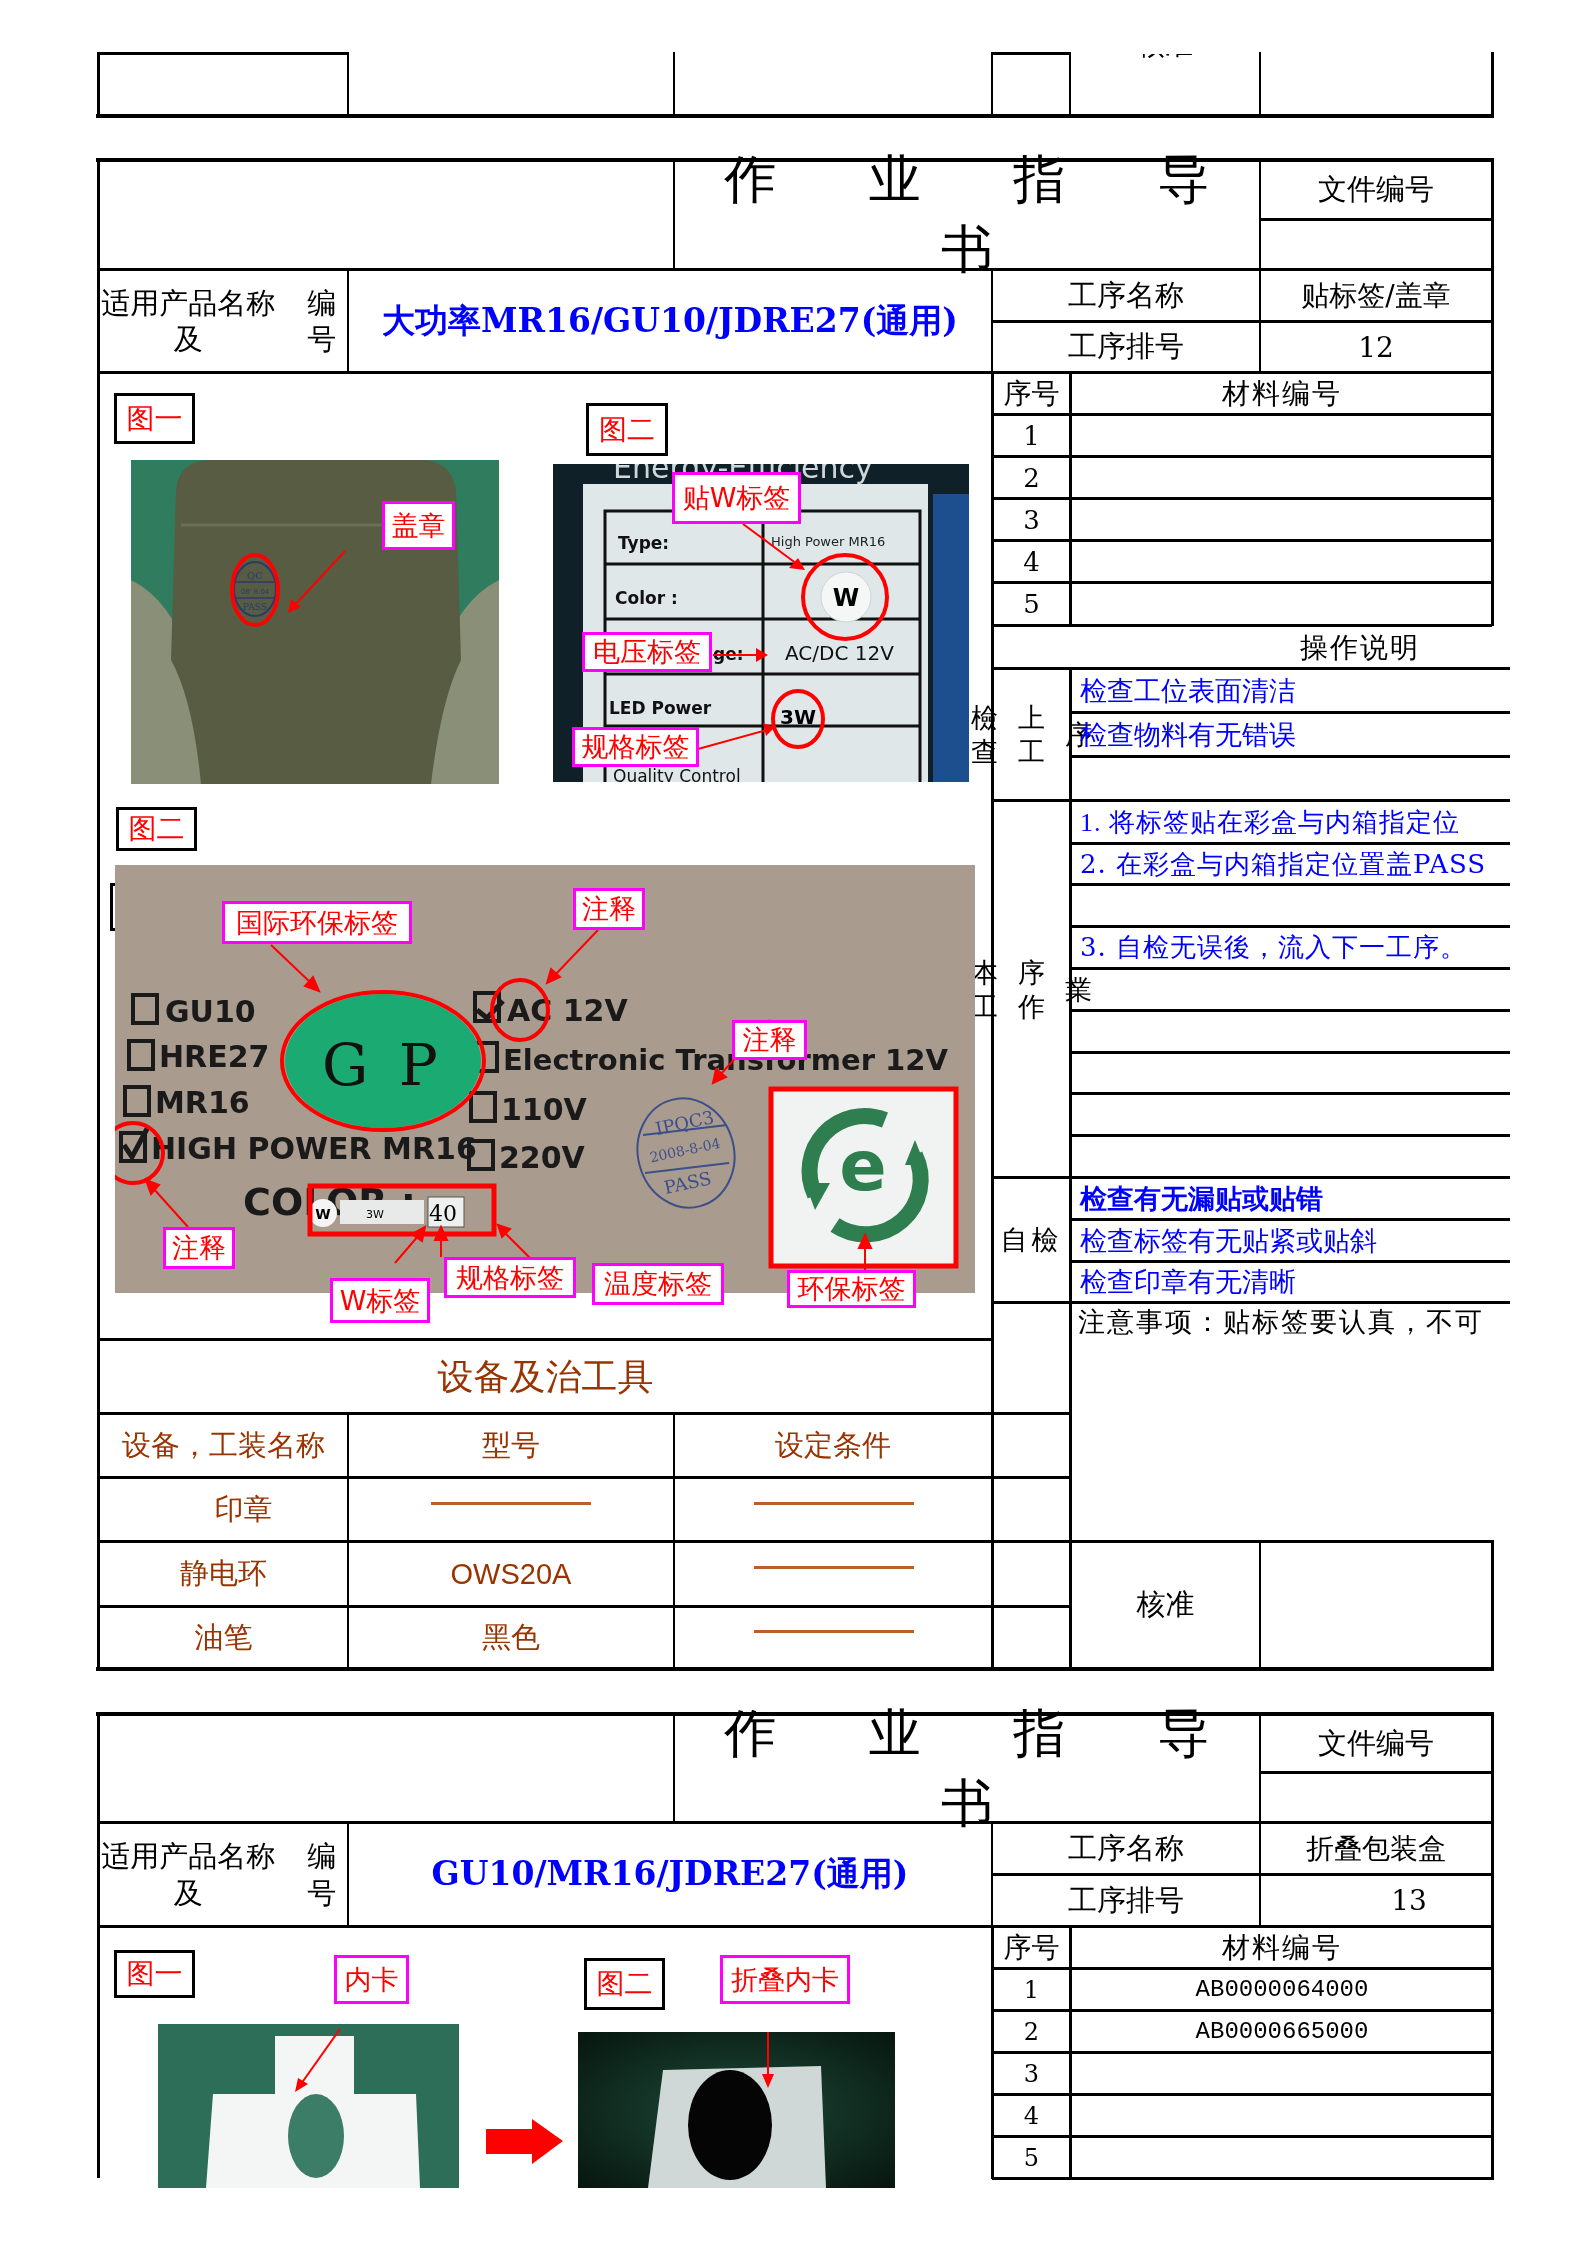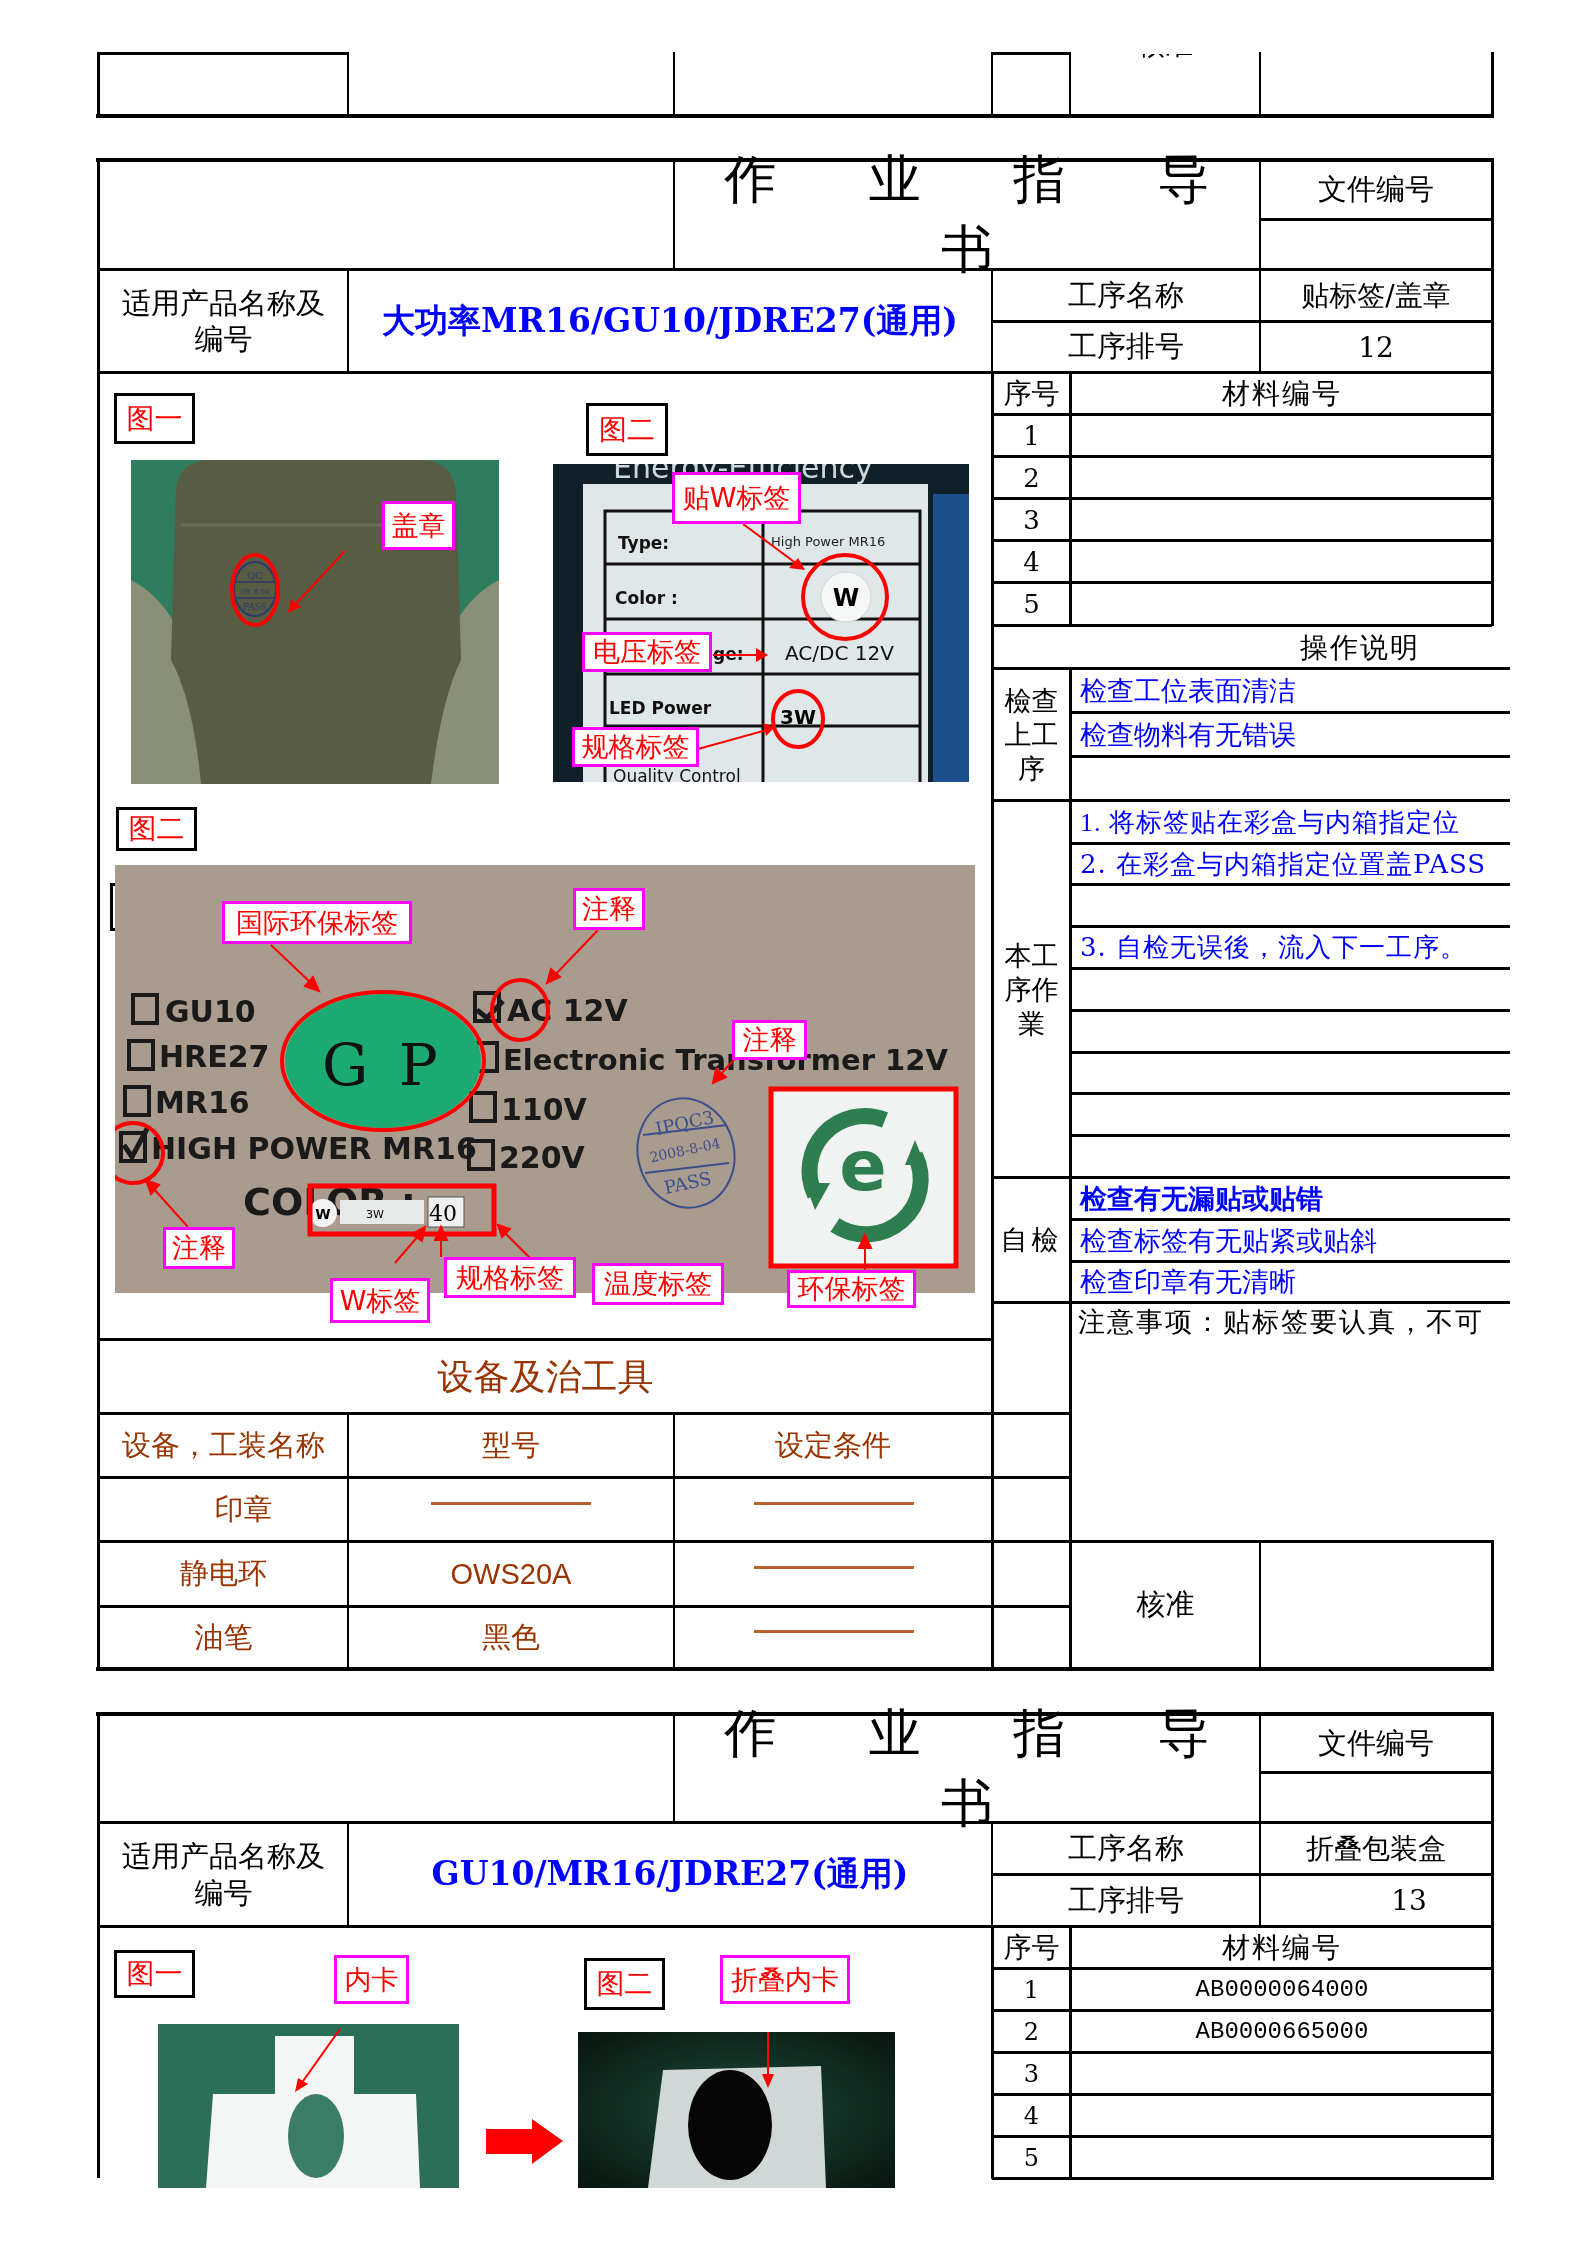--- a/index.html
+++ b/index.html
@@ -11,21 +11,21 @@
   .left{justify-content:flex-start;padding-left:8px;}
   .blue{color:#0000ff;}
   .red{color:#000000;}
   .brown{color:#993300;}
   .serif-cjk{font-family:"DejaVu Sans","Liberation Sans",sans-serif;}
   .title{font-size:52px;letter-spacing:38px;font-family:"DejaVu Sans","Liberation Sans",sans-serif;}
   .figlabel{position:absolute;border:3px solid #000;color:#ff0000;font-size:28px;display:flex;align-items:center;justify-content:center;background:#fff;box-sizing:border-box;font-family:"DejaVu Sans",sans-serif;}
   .callout{position:absolute;border:3px solid #ff00ff;color:#ff0000;font-size:27px;display:flex;align-items:center;justify-content:center;background:#fff;box-sizing:border-box;white-space:nowrap;font-family:"DejaVu Sans",sans-serif;}
   .photo{position:absolute;overflow:hidden;}
   .dash{position:absolute;height:3px;background:#b5602e;}
-  .vtext{display:flex;flex-direction:column;align-items:center;justify-content:center;line-height:1.25;}
+  .vtext{display:flex;flex-direction:row;align-items:center;justify-content:center;line-height:1.25;gap:20px;}
   svg{position:absolute;left:0;top:0;overflow:visible;}
 </style>
 </head>
 <body>
 
 <div>
   <div class="hl" style="left:98px;top:52px;width:250px;height:3px;"></div>
   <div class="hl" style="left:992px;top:52px;width:78px;height:3px;"></div>
   <div class="vl" style="left:97px;top:52px;width:3px;height:66px;"></div>
   <div class="vl" style="left:347px;top:52px;width:2px;height:66px;"></div>

